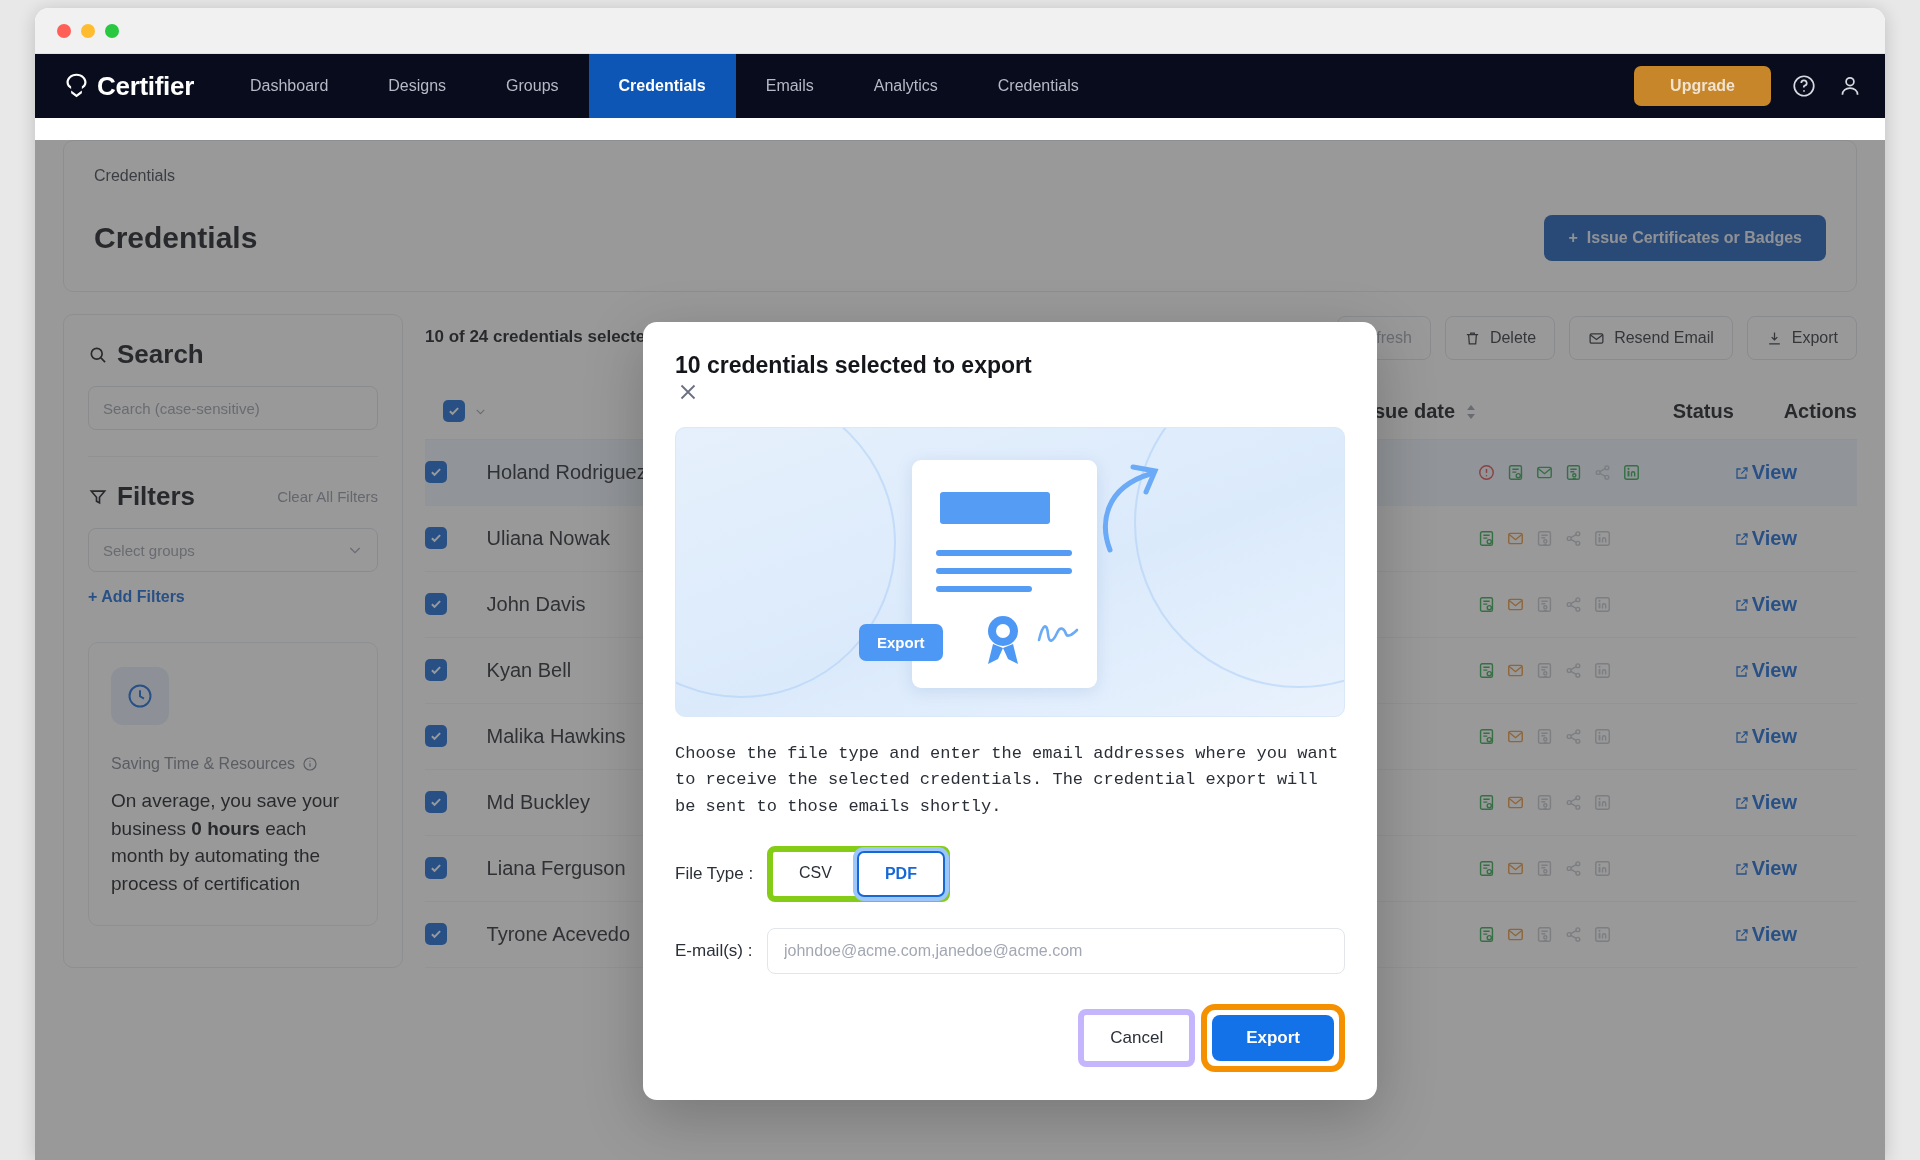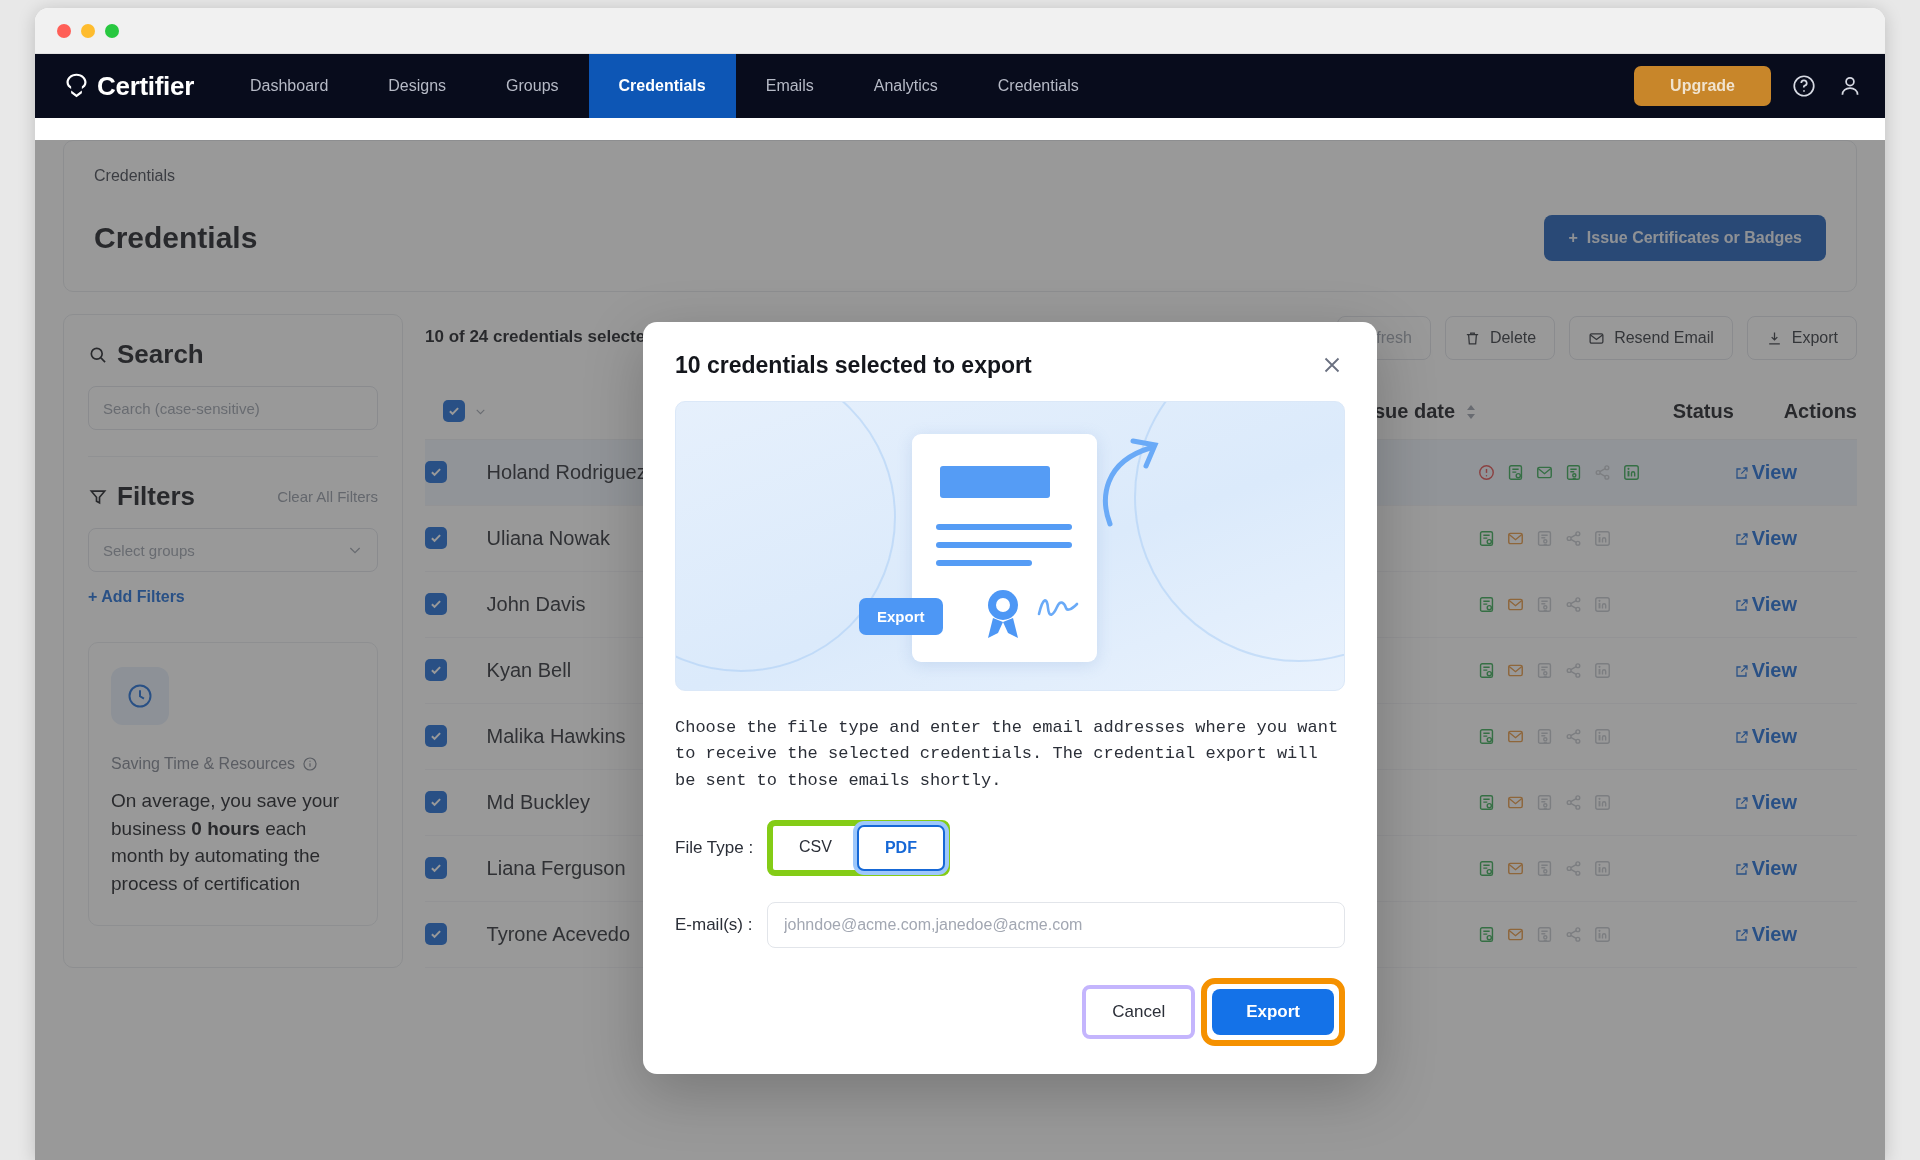--- a/index.html
+++ b/index.html
@@ -131,21 +131,21 @@
   .status-icons { display:flex; align-items:center; gap: 10px; }
   .view-link { color:#1668d6; font-weight:600; display:flex; align-items:center; gap:2px; cursor:pointer; }
 
   
   .modal-wrap { position:absolute; inset:0; z-index: 60; display:flex; justify-content:center; }
   .modal {
     position:absolute; left: 608px; top: 182px; width: 734px;
     background:#fff; border-radius: 14px; padding: 30px 32px 28px;
     box-shadow: 0 18px 60px rgba(0,0,0,.22);
   }
-  .modal-head { display:flex; align-items:flex-start; justify-content:space-between; }
+  .modal-head { display:flex; align-items:flex-start; justify-content:space-between;flex-direction:column; }
   .modal-title { font-size: 23px; font-weight: 700; color:#14161c; }
   .modal-close { width:26px; height:26px; color:#6a7080; cursor:pointer; }
   .hero {
     margin-top: 22px; height: 290px; border-radius: 10px;
     background: linear-gradient(160deg,#e6f0fc 0%,#dbeafb 55%,#e9f2fd 100%);
     position:relative; overflow:hidden; border:1px solid #dbe8f8;
   }
   .hero-circle { position:absolute; border:2px solid rgba(160,200,245,.45); border-radius:50%; }
   .cert-card {
     position:absolute; left: 236px; top: 32px; width: 185px; height: 228px;
@@ -168,21 +168,21 @@
     color:#1668d6; font-weight:700; border:2px solid #1668d6;
     box-shadow: 0 0 0 4px #9dc7fb; margin: -1px;
   }
   .email-input {
     flex:1; height:46px; border:1px solid #e2e5ea; border-radius:8px; padding:0 16px;
     font-size:16px; color:#8b8f99; font-family: inherit; background:#fff;
   }
   .email-input::placeholder { color:#a2a7b2; }
   .modal-actions { display:flex; align-items:center; justify-content:flex-end; gap: 6px; margin-top: 30px; }
   .cancel-btn {
-    background:#fff; border:4px solid #c4b5fd; border-radius:8px; padding: 13px 26px;
+    background:#fff; border:6px solid #c4b5fd; border-radius:8px; padding: 13px 26px;
     font-size:17px; color:#2b2f38; cursor:pointer; font-family:inherit;
   }
   .export-ring {
     border: 6px solid #f59100; border-radius: 14px; padding: 5px; display:inline-block;
   }
   .export-btn {
     background:#1472e8; border:none; border-radius: 8px; padding: 13px 34px;
     font-size:17px; color:#fff; font-weight:600; cursor:pointer; font-family:inherit;
     display:block;
   }

